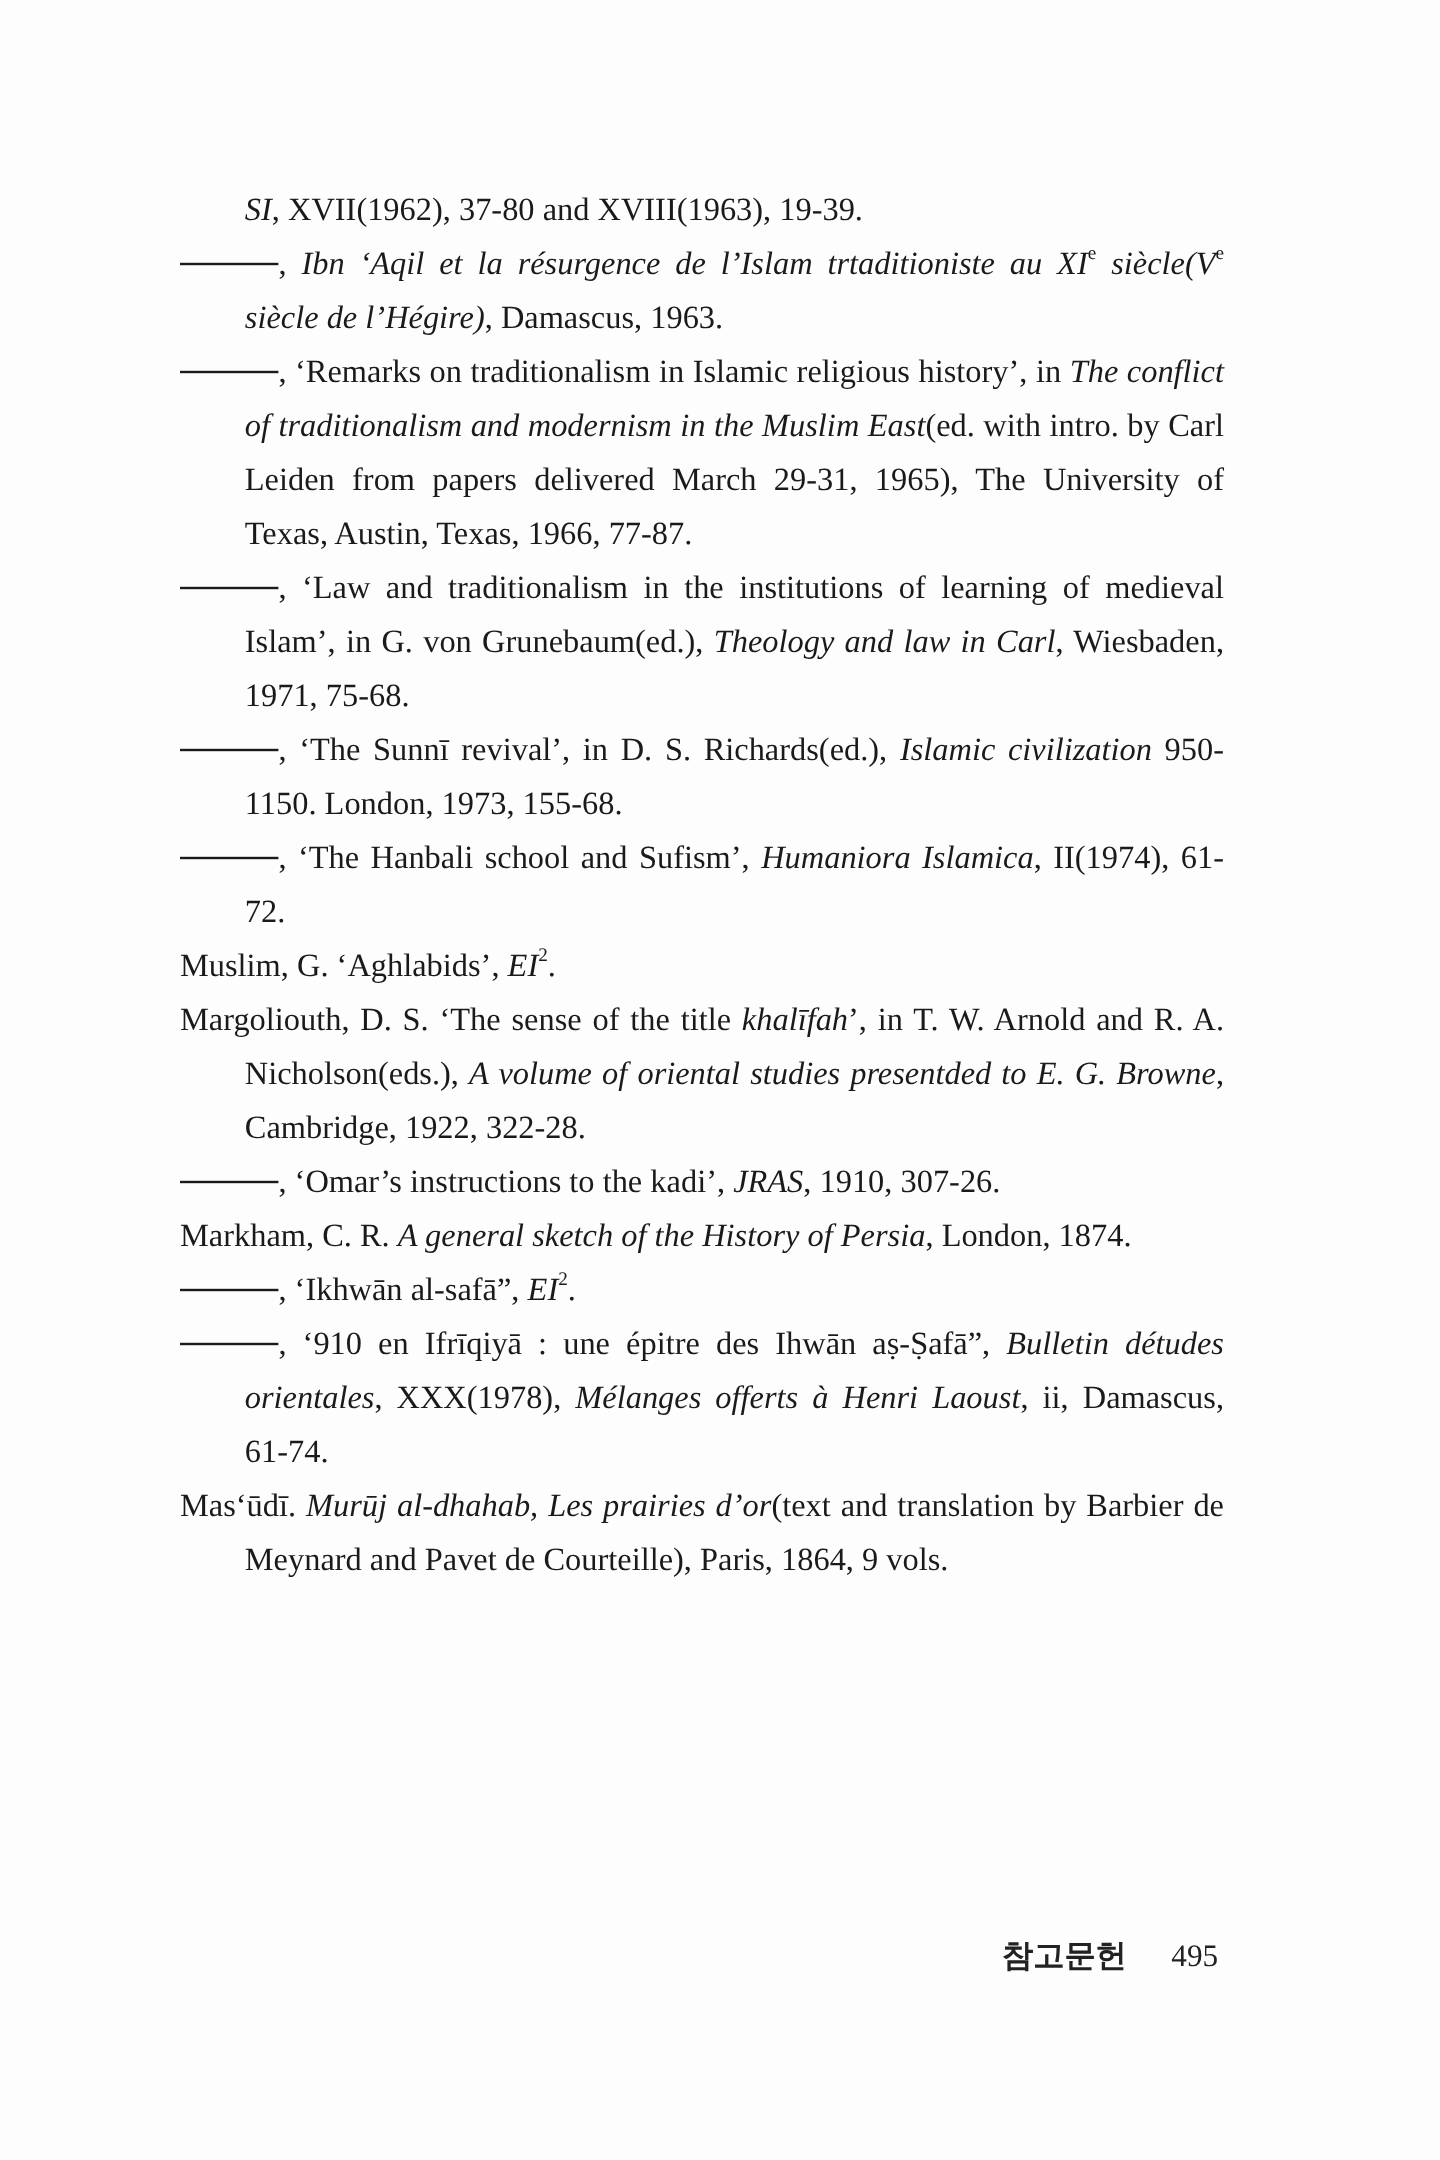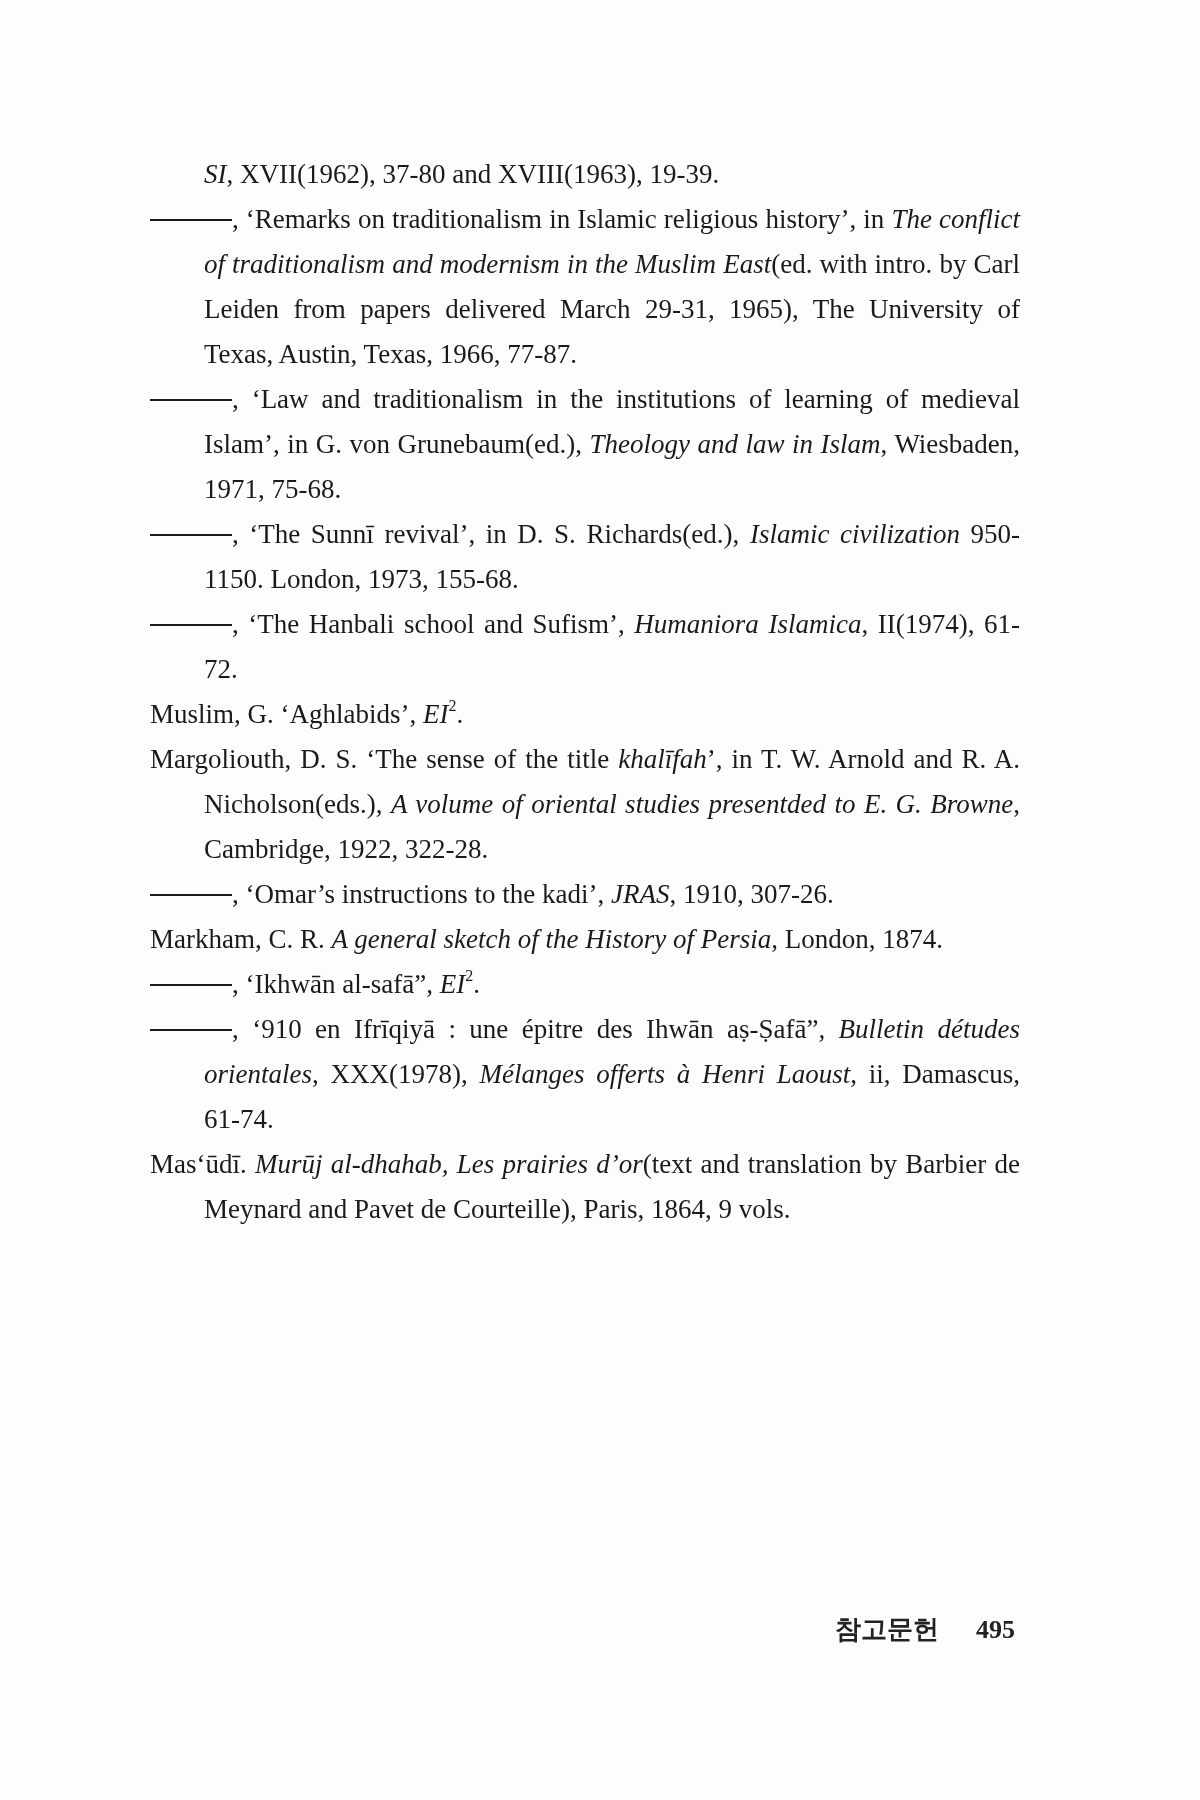--- a/index.html
+++ b/index.html
@@ -44,29 +44,30 @@
     position: absolute;
     left: 835px;
     top: 1612px;
     font-size: 26px;
     font-family: "DejaVu Sans", sans-serif;
     font-weight: bold;
     color: #222;
     white-space: nowrap;
   }
   .footer .label { margin-right: 28px; }
-  .footer .num { font-family: "Liberation Serif", serif; font-weight: bold; }
+  .footer .num { font-family: "Liberation Serif", serif; font-weight: normal; }
 </style>
 </head>
 <body>
 
 <div class="page" id="page">
     <p class="entry cont"><i>SI</i><span>, XVII(1962), 37-80 and XVIII(1963), 19-39.</span></p>
+    <p class="entry"><span class="dash"></span><span>, </span><i>Ibn ‘Aqil et la résurgence de l’Islam trtaditioniste au XI</i><sup>e</sup><i> siècle(V</i><sup>e</sup><i> siècle de l’Hégire)</i><span>, Damascus, 1963.</span></p>
     <p class="entry"><span class="dash"></span><span>, ‘Remarks on traditionalism in Islamic religious history’, in </span><i>The conflict of traditionalism and modernism in the Muslim East</i><span>(ed. with intro. by Carl Leiden from papers delivered March 29-31, 1965), The University of Texas, Austin, Texas, 1966, 77-87.</span></p>
-    <p class="entry"><span class="dash"></span><span>, ‘Law and traditionalism in the institutions of learning of medieval Islam’, in G. von Grunebaum(ed.), </span><i>Theology and law in Islam</i><span>, Wiesbaden, 1971, 75-68.</span></p>
+    <p class="entry"><span class="dash"></span><span>, ‘Law and traditionalism in the institutions of learning of medieval Islam’, in G. von Grunebaum(ed.), </span><i>Theology and law in Carl</i><span>, Wiesbaden, 1971, 75-68.</span></p>
     <p class="entry"><span class="dash"></span><span>, ‘The Sunnī revival’, in D. S. Richards(ed.), </span><i>Islamic civilization</i><span> 950-1150. London, 1973, 155-68.</span></p>
     <p class="entry"><span class="dash"></span><span>, ‘The Hanbali school and Sufism’, </span><i>Humaniora Islamica</i><span>, II(1974), 61-72.</span></p>
     <p class="entry"><span>Muslim, G. ‘Aghlabids’, </span><i>EI</i><sup>2</sup><span>.</span></p>
     <p class="entry"><span>Margoliouth, D. S. ‘The sense of the title </span><i>khalīfah</i><span>’, in T. W. Arnold and R. A. Nicholson(eds.), </span><i>A volume of oriental studies presentded to E. G. Browne</i><span>, Cambridge, 1922, 322-28.</span></p>
     <p class="entry"><span class="dash"></span><span>, ‘Omar’s instructions to the kadi’, </span><i>JRAS</i><span>, 1910, 307-26.</span></p>
     <p class="entry"><span>Markham, C. R. </span><i>A general sketch of the History of Persia</i><span>, London, 1874.</span></p>
     <p class="entry"><span class="dash"></span><span>, ‘Ikhwān al-safā”, </span><i>EI</i><sup>2</sup><span>.</span></p>
     <p class="entry"><span class="dash"></span><span>, ‘910 en Ifrīqiyā : une épitre des Ihwān aṣ-Ṣafā”, </span><i>Bulletin détudes orientales</i><span>, XXX(1978), </span><i>Mélanges offerts à Henri Laoust</i><span>, ii, Damascus, 61-74.</span></p>
     <p class="entry"><span>Mas‘ūdī. </span><i>Murūj al-dhahab, Les prairies d’or</i><span>(text and translation by Barbier de Meynard and Pavet de Courteille), Paris, 1864, 9 vols.</span></p>
   </div>

